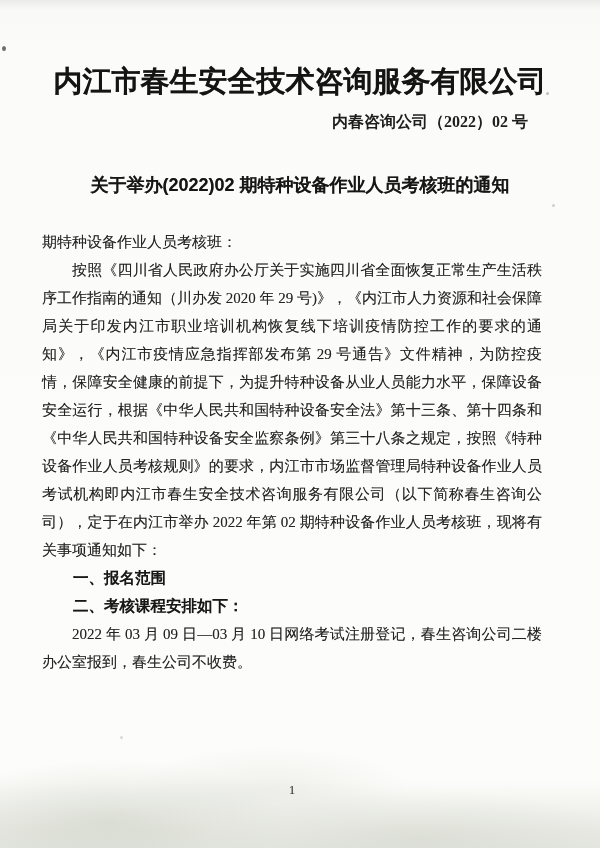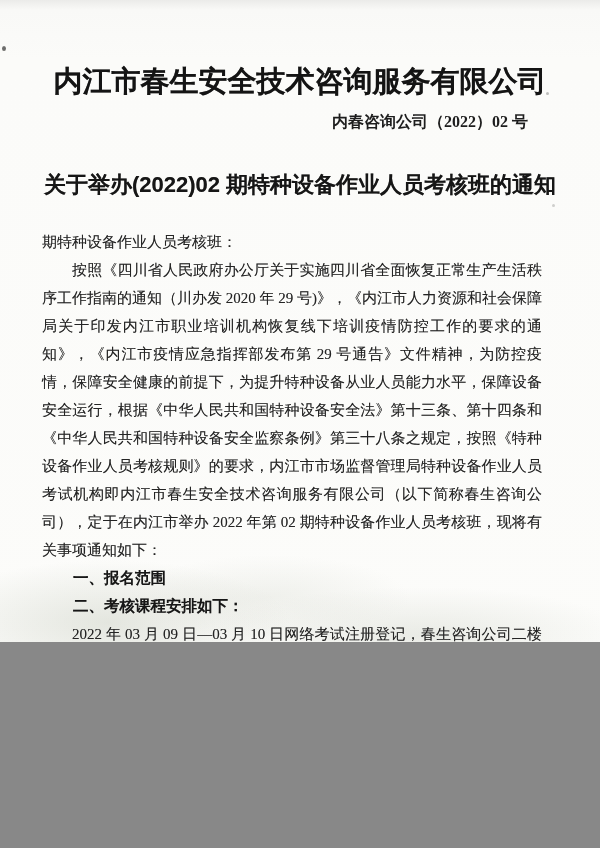--- a/index.html
+++ b/index.html
@@ -3,21 +3,21 @@
 <meta charset="utf-8">
 <style>
   html, body {
     margin: 0;
     padding: 0;
     background: #888;
   }
   .page {
     position: relative;
     width: 600px;
-    height: 642px;
+    height: 848px;
     margin: 0 auto;
     overflow: hidden;
     color: #262626;
     background:
       radial-gradient(ellipse 260px 90px at 18% 97%, rgba(198,203,190,0.45), rgba(198,203,190,0) 70%),
       radial-gradient(ellipse 300px 70px at 70% 99%, rgba(205,209,198,0.40), rgba(205,209,198,0) 70%),
       radial-gradient(ellipse 200px 60px at 45% 93%, rgba(210,213,203,0.30), rgba(210,213,203,0) 70%),
       linear-gradient(180deg, #ebebe9 0px, #f9f9f7 10px, #fbfbf9 60px, #fcfcfa 780px, #e9eae4 830px, #e4e6e0 848px);
     font-family: "Liberation Serif", "DejaVu Serif", serif;
   }
@@ -39,21 +39,21 @@
     font-size: 16px;
     line-height: 20px;
     font-weight: 700;
     color: #1d1d1d;
     font-family: "Liberation Serif", "DejaVu Serif", serif;
     padding-left: 16px;
   }
   .subject {
     margin: 40px 0 0 0;
     text-align: center;
-    font-size: 22px;
+    font-size: 18px;
     line-height: 26px;
     font-weight: 700;
     color: #161616;
     font-family: "Liberation Sans", "DejaVu Sans", sans-serif;
     text-shadow: 0 0 0.5px rgba(0,0,0,0.5);
   }
   .body-text {
     margin: 30px 58px 0 42px;
     font-size: 15px;
     line-height: 28px;

